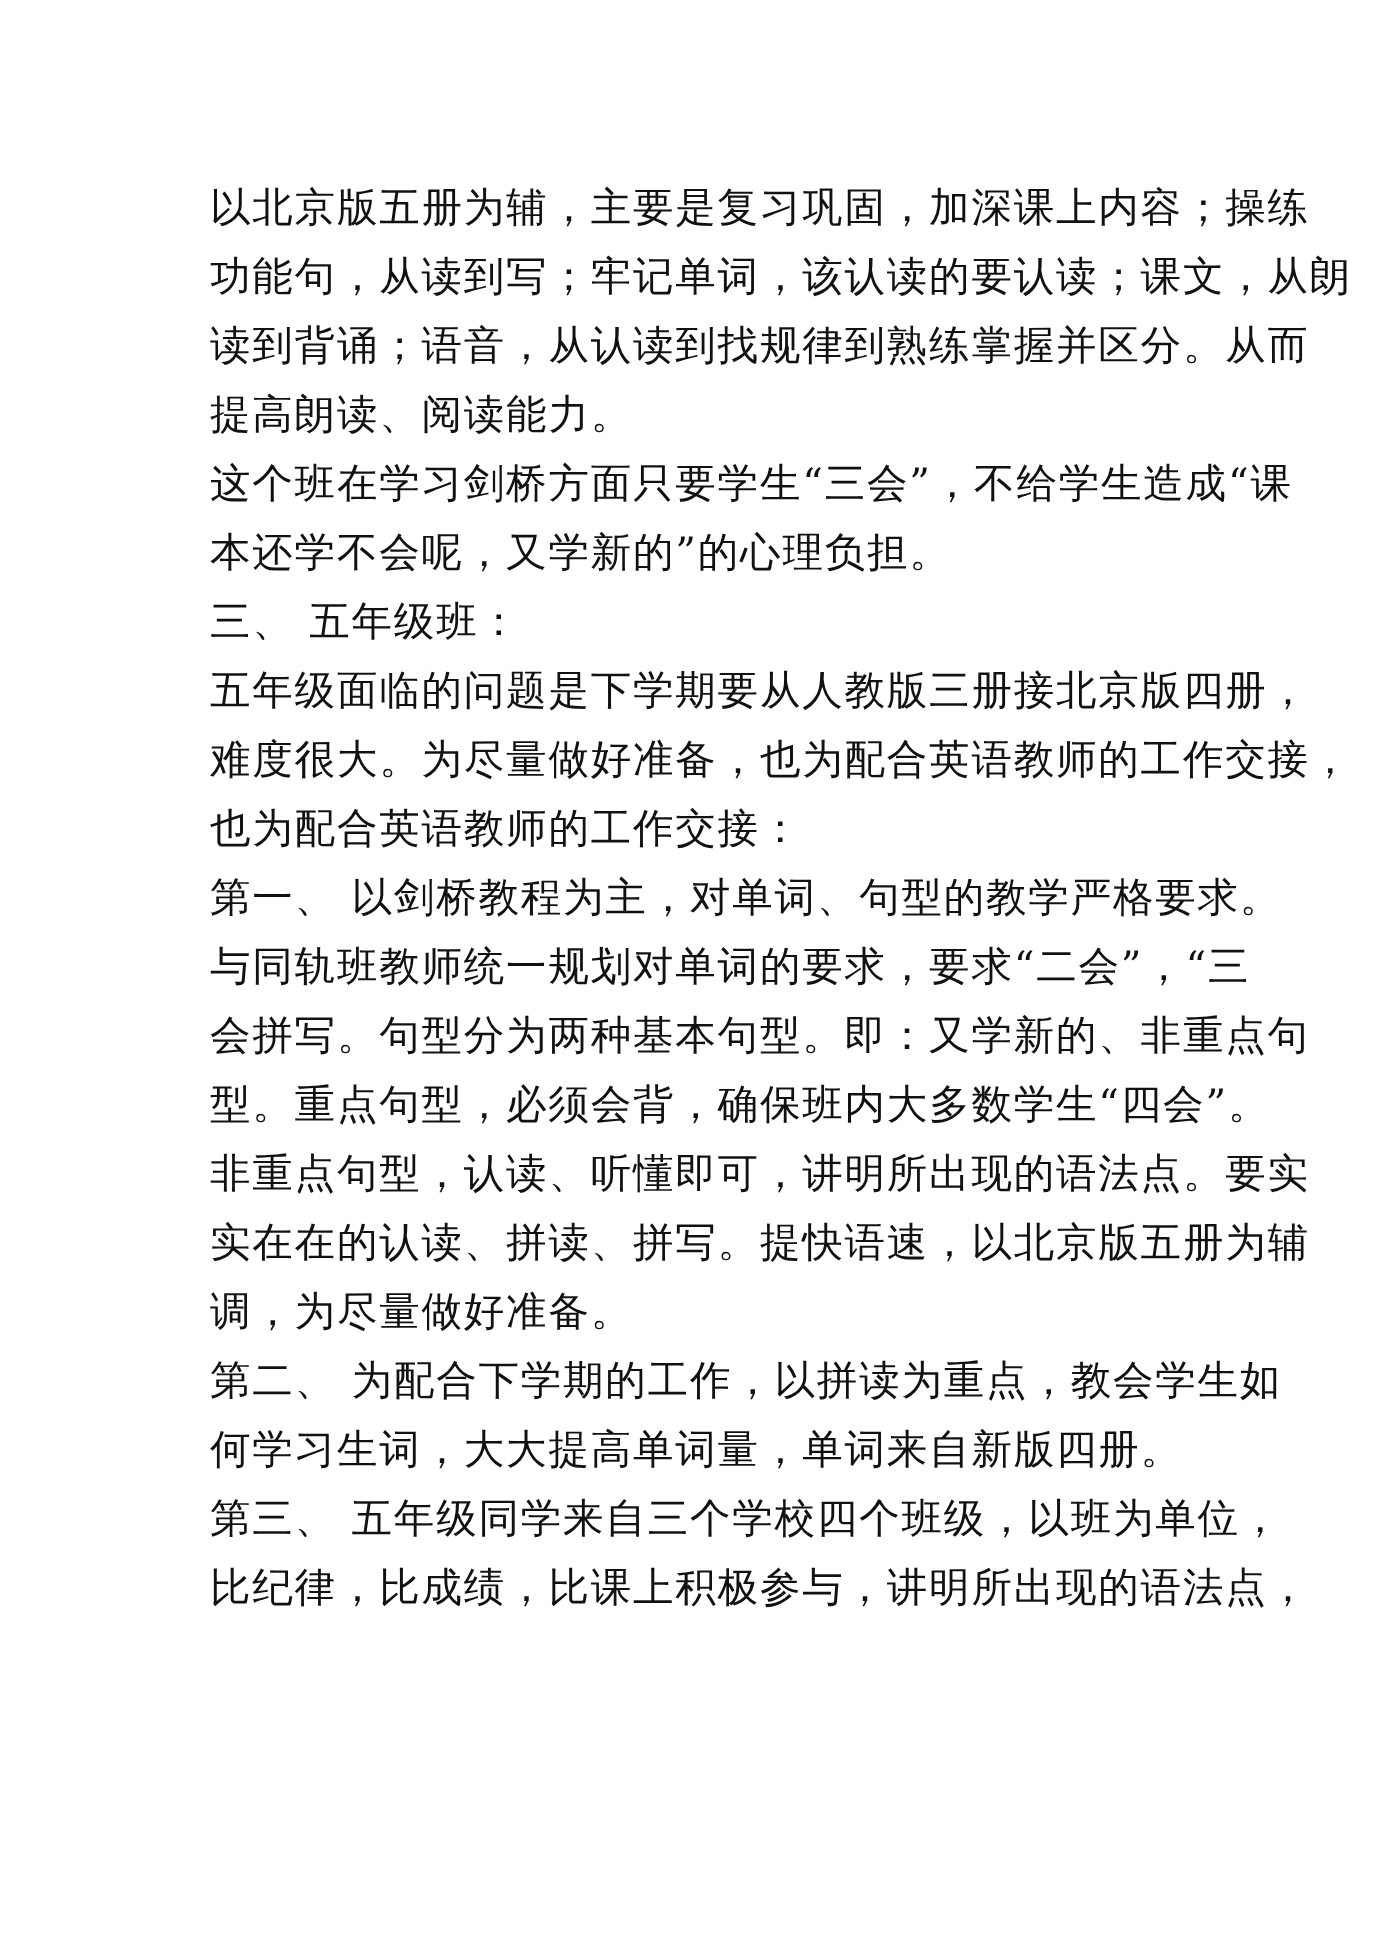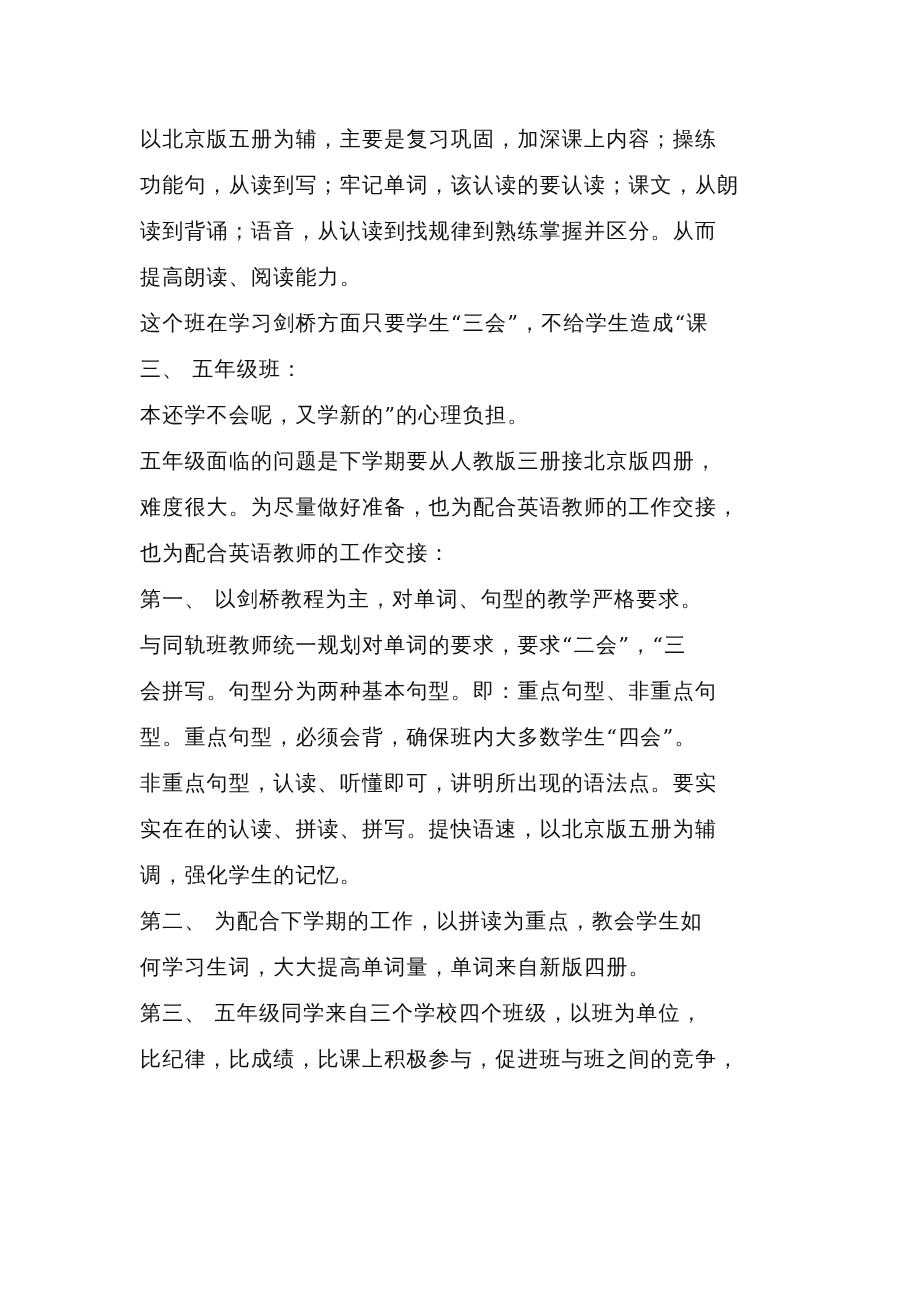--- a/index.html
+++ b/index.html
@@ -12,48 +12,48 @@
       height: 1302px;
       position: relative;
       overflow: hidden;
     }
     .page {
       position: absolute;
       left: 140px;
       top: 116px;
       width: 660px;
       font-family: "DejaVu Serif", "Liberation Serif", serif;
-      font-size: 21px;
+      font-size: 27px;
       color: #111111;
     }
     .line {
       height: 46px;
       line-height: 46px;
       white-space: nowrap;
       letter-spacing: 1.2px;
     }
   </style>
 </head>
 <body>
 
 <div class="page">
   <div class="line">以北京版五册为辅，主要是复习巩固，加深课上内容；操练</div>
   <div class="line">功能句，从读到写；牢记单词，该认读的要认读；课文，从朗</div>
   <div class="line">读到背诵；语音，从认读到找规律到熟练掌握并区分。从而</div>
   <div class="line">提高朗读、阅读能力。</div>
   <div class="line">这个班在学习剑桥方面只要学生“三会”，不给学生造成“课</div>
+  <div class="line">本还学不会呢，又学新的”的心理负担。</div>
   <div class="line">三、 五年级班：</div>
-  <div class="line">本还学不会呢，又学新的”的心理负担。</div>
   <div class="line">五年级面临的问题是下学期要从人教版三册接北京版四册，</div>
   <div class="line">难度很大。为尽量做好准备，也为配合英语教师的工作交接，</div>
   <div class="line">也为配合英语教师的工作交接：</div>
   <div class="line">第一、 以剑桥教程为主，对单词、句型的教学严格要求。</div>
   <div class="line">与同轨班教师统一规划对单词的要求，要求“二会”，“三</div>
-  <div class="line">会拼写。句型分为两种基本句型。即：重点句型、非重点句</div>
+  <div class="line">会拼写。句型分为两种基本句型。即：又学新的、非重点句</div>
   <div class="line">型。重点句型，必须会背，确保班内大多数学生“四会”。</div>
   <div class="line">非重点句型，认读、听懂即可，讲明所出现的语法点。要实</div>
   <div class="line">实在在的认读、拼读、拼写。提快语速，以北京版五册为辅</div>
-  <div class="line">调，强化学生的记忆。</div>
+  <div class="line">调，为尽量做好准备。</div>
   <div class="line">第二、 为配合下学期的工作，以拼读为重点，教会学生如</div>
   <div class="line">何学习生词，大大提高单词量，单词来自新版四册。</div>
   <div class="line">第三、 五年级同学来自三个学校四个班级，以班为单位，</div>
-  <div class="line">比纪律，比成绩，比课上积极参与，促进班与班之间的竞争，</div>
+  <div class="line">比纪律，比成绩，比课上积极参与，讲明所出现的语法点，</div>
 </div>
 
 </body></html>

